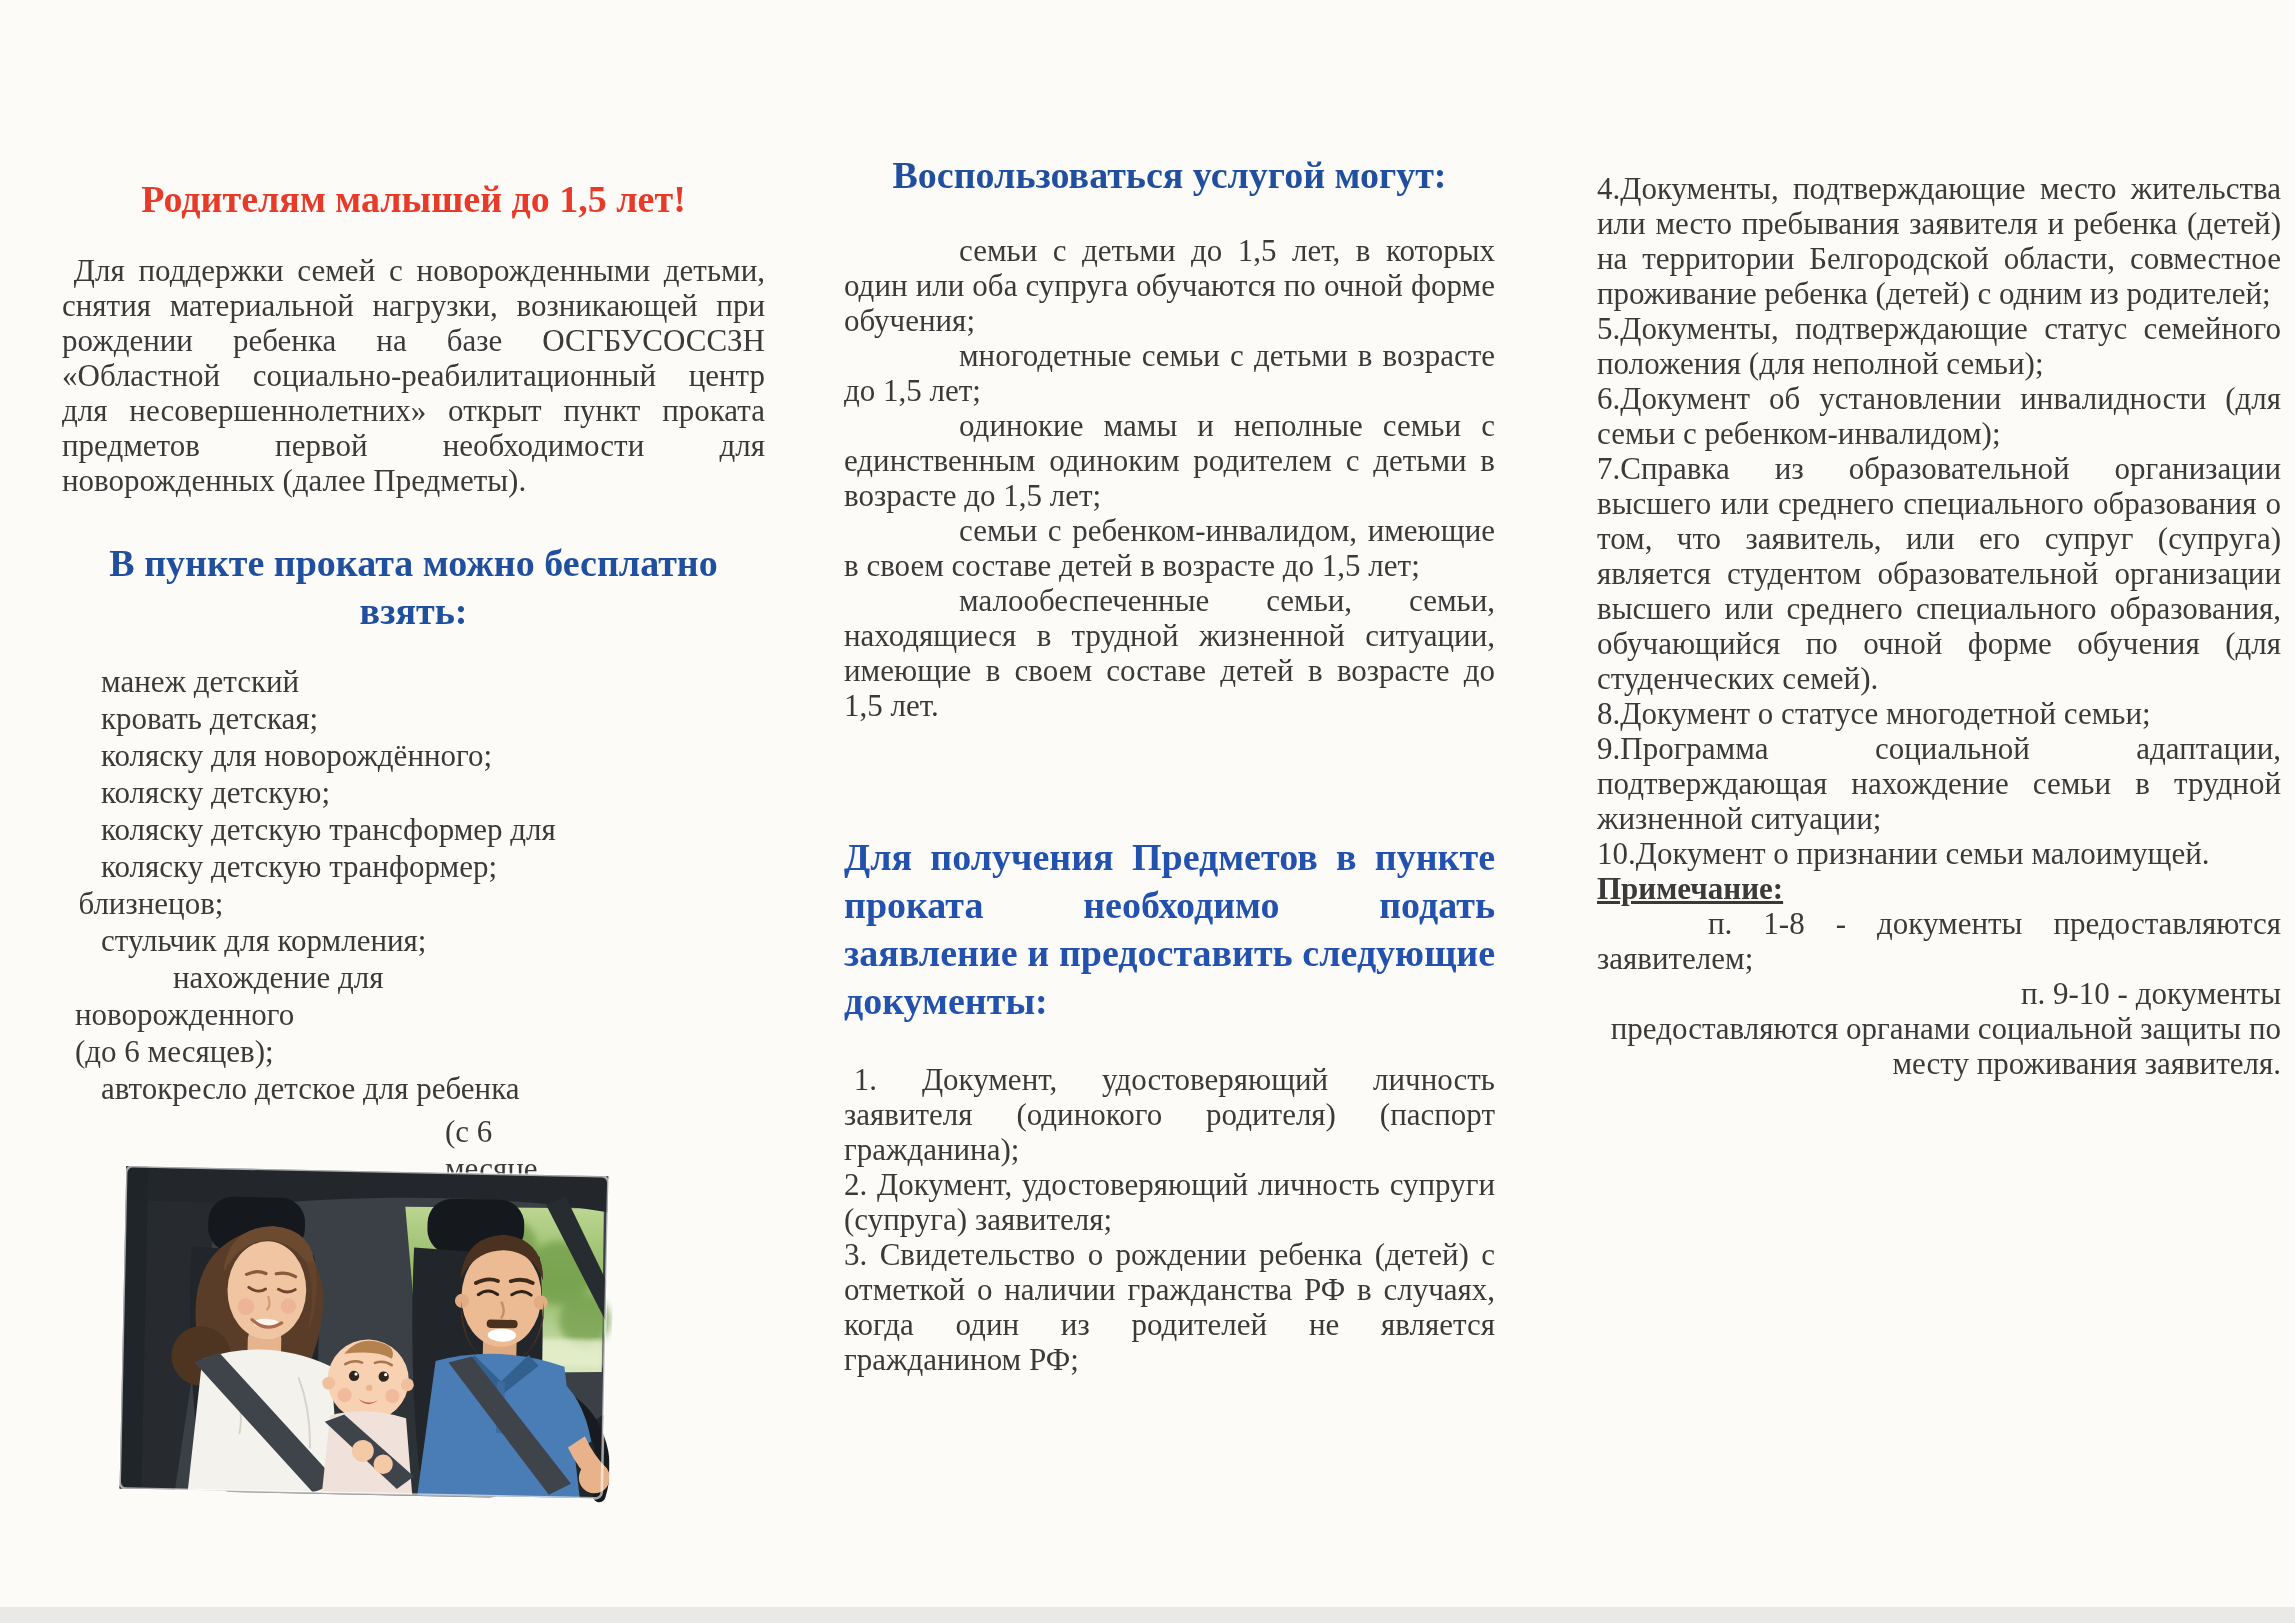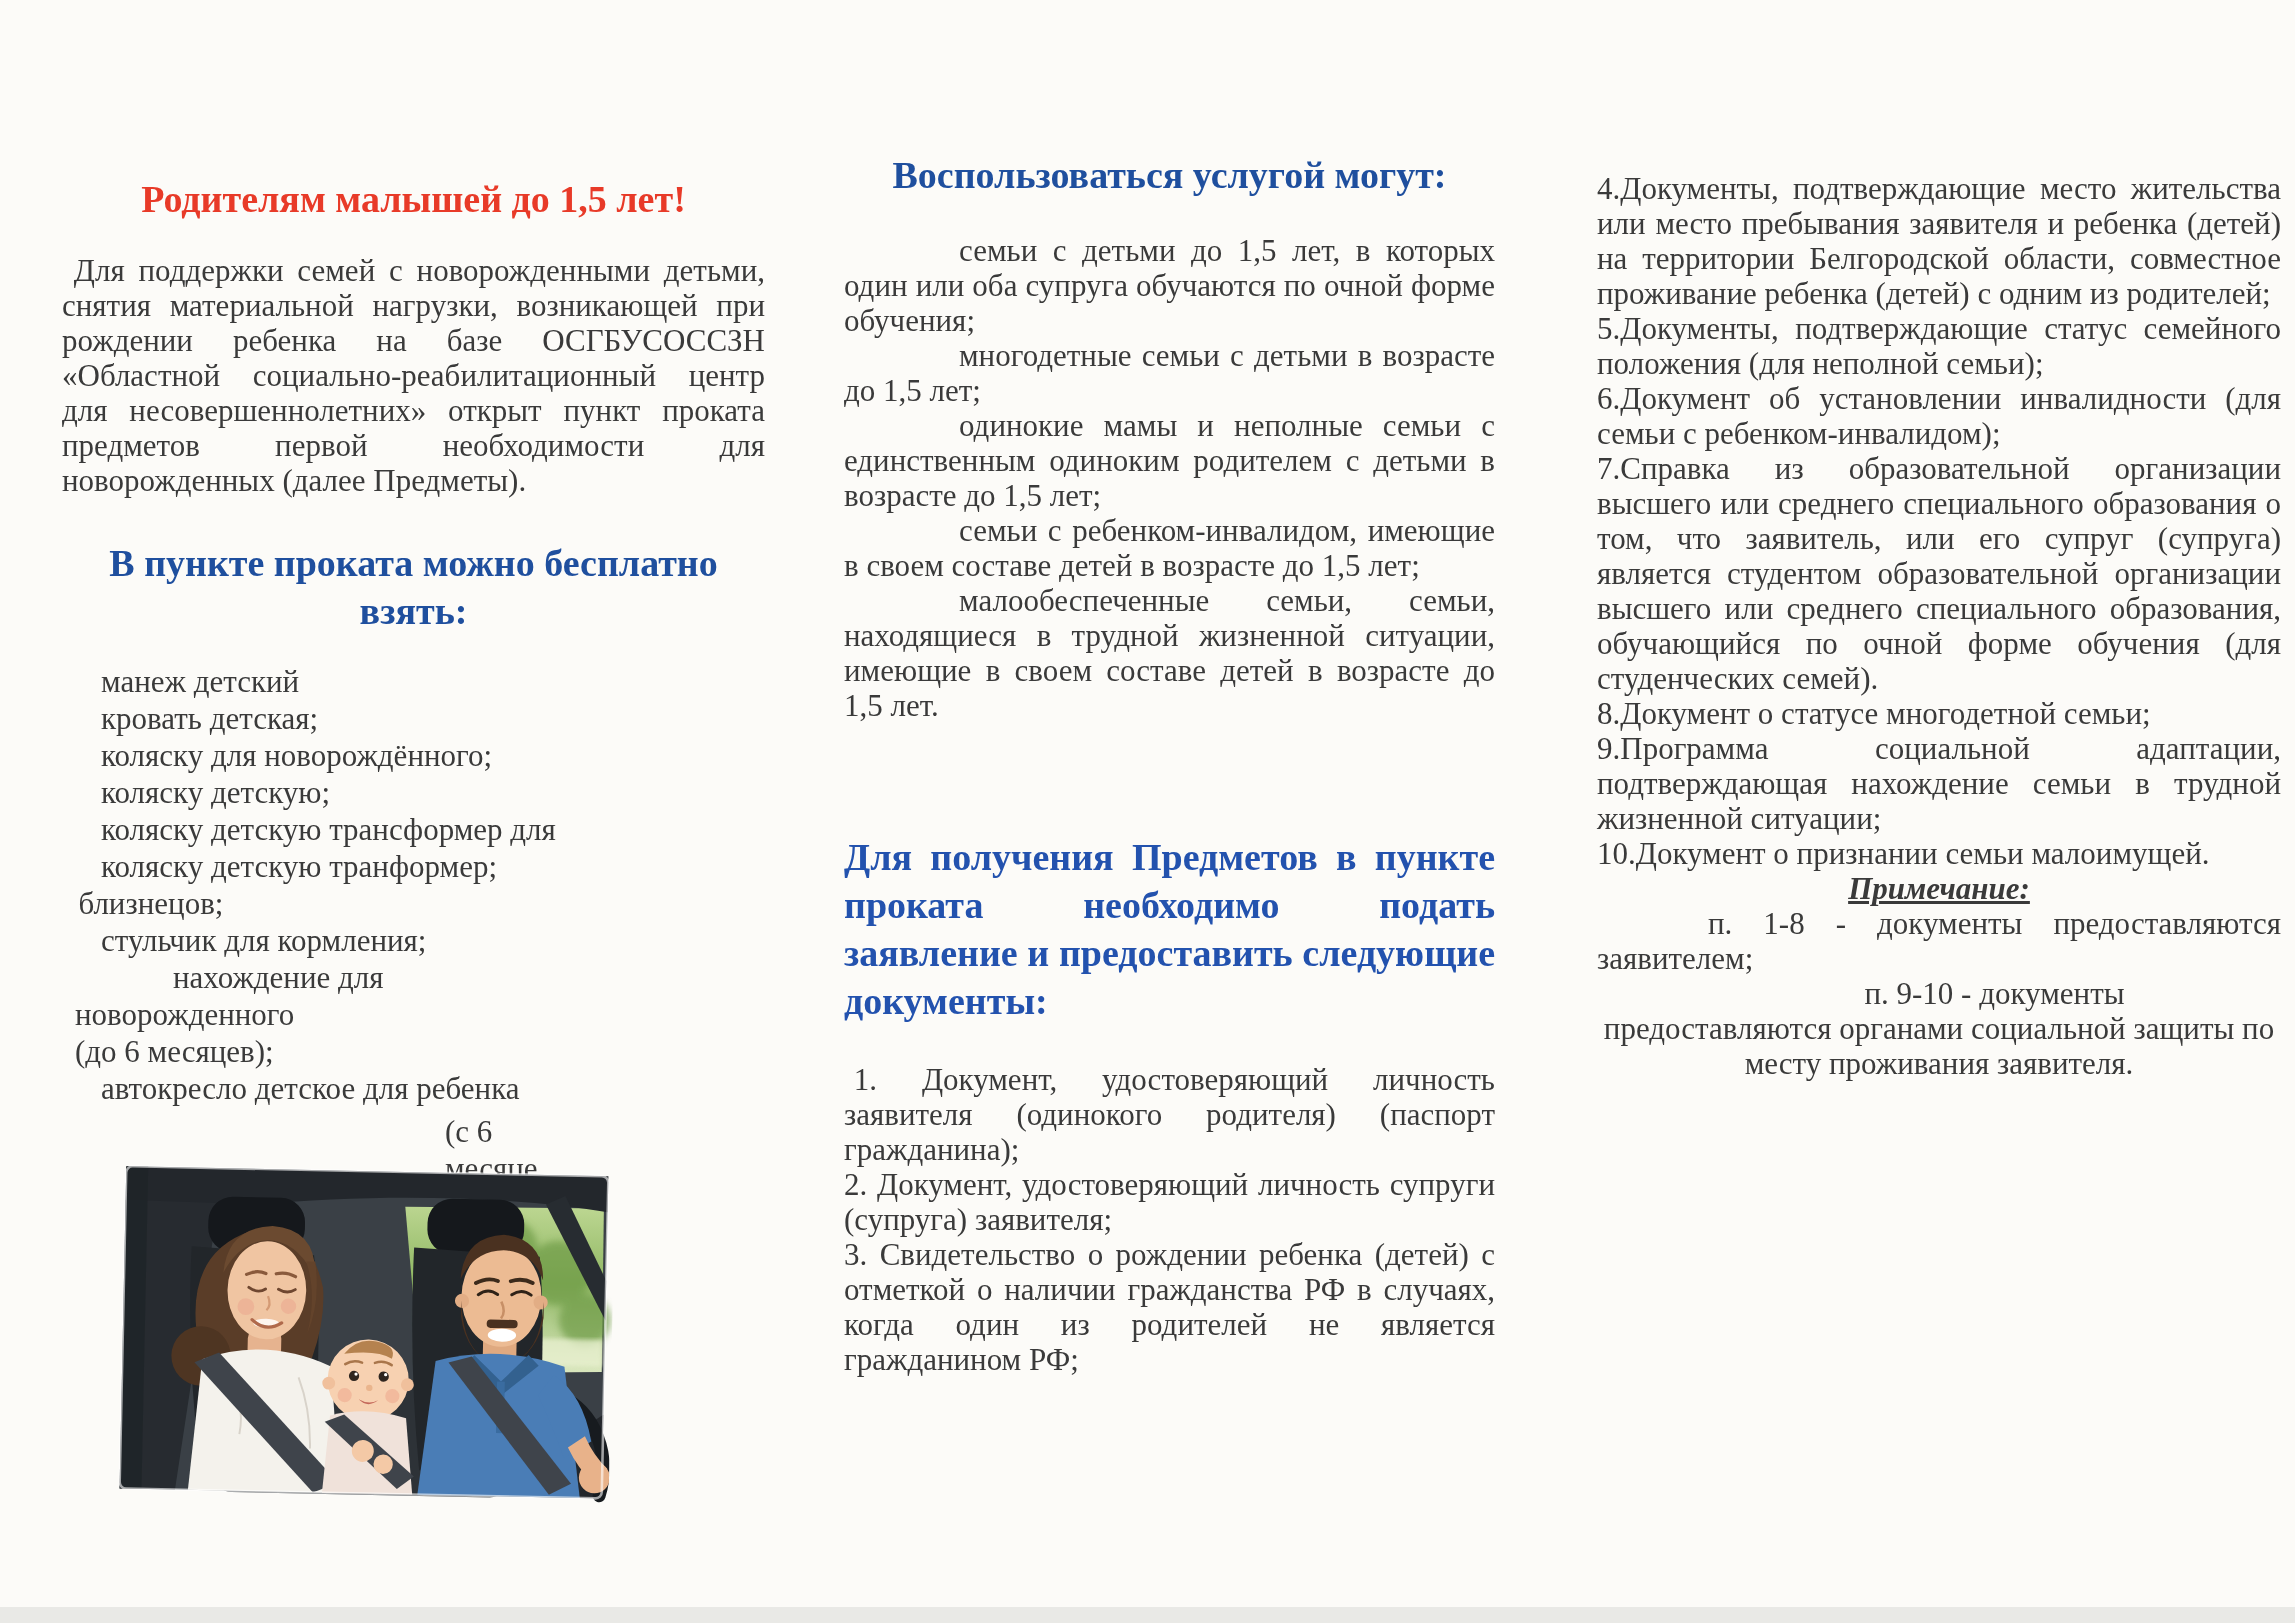--- a/index.html
+++ b/index.html
@@ -58,26 +58,26 @@
   }
 
   .eligible-wrap{margin-top:34px;}
   .eligible-wrap p{margin:0;text-indent:115px;}
   #docs-heading{margin-top:110px;}
   .docs-list{margin-top:37px;}
   .docs-list p{margin:0;}
   .ti15{text-indent:9.8px;}
 
   .note-label{
-    font-style:italic;font-weight:bold;
+    font-weight:bold;
     text-decoration:underline;
-    text-align:center;
+    text-align:left;
   }
   .note{margin:0;text-indent:111px;}
-  .pre{white-space:pre-line;text-align:center;}
+  .pre{white-space:pre-line;text-align:right;}
 
   .bottom-strip{
     position:absolute;left:0;bottom:0;width:2295px;height:15.7px;
     background:#e9e9e6;
   }
 </style>
 </head>
 <body>
 
 <div class="page">

